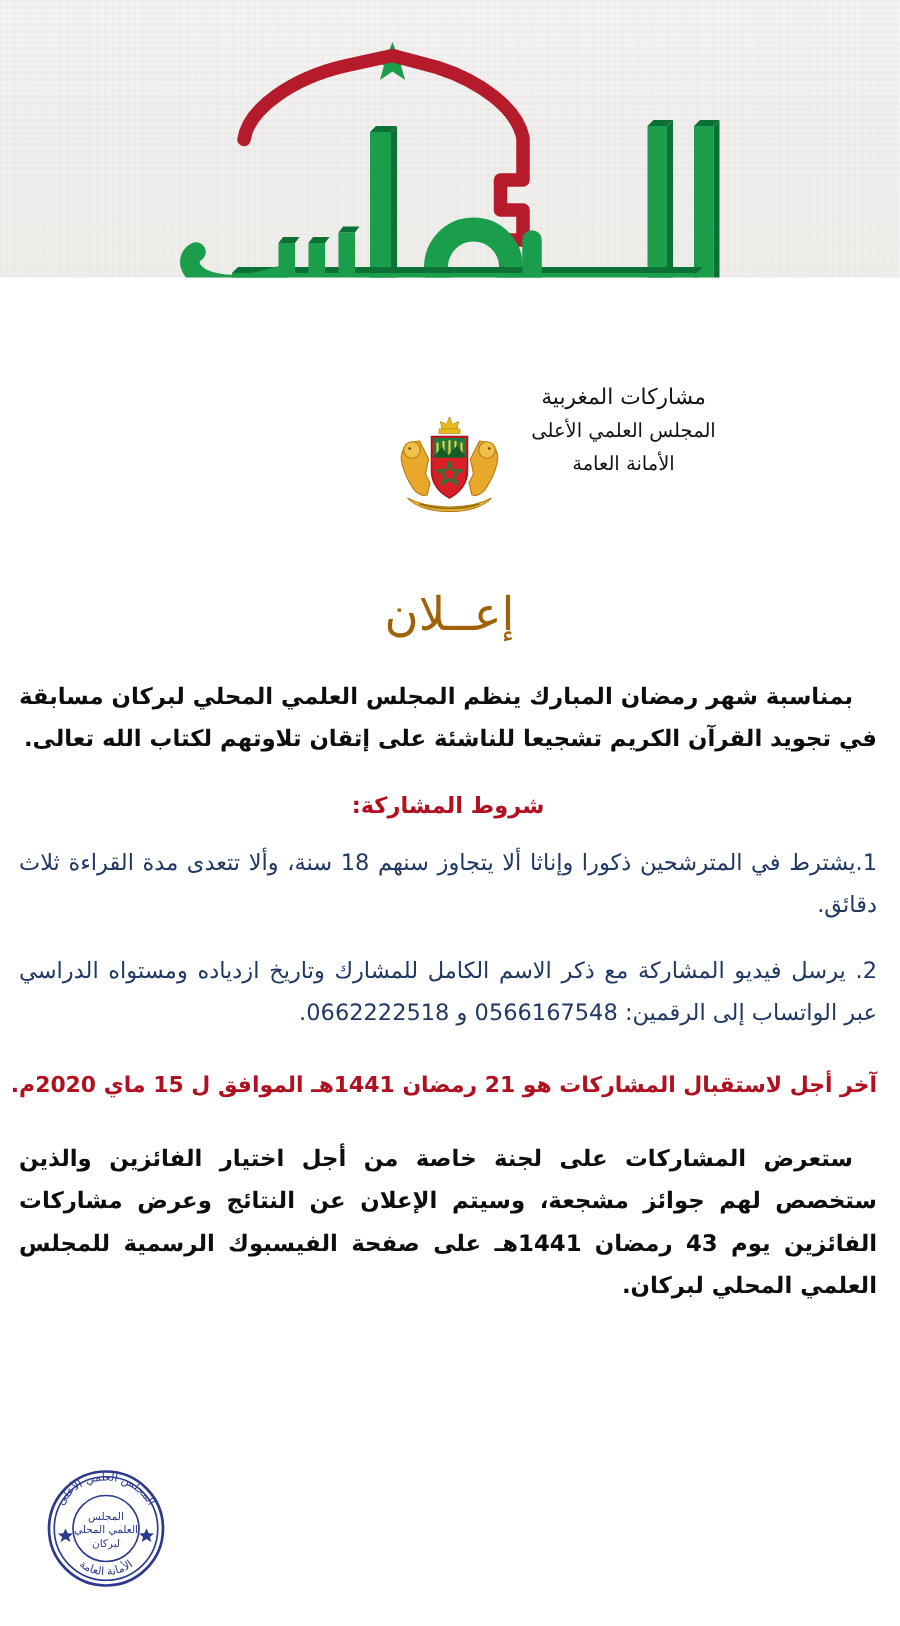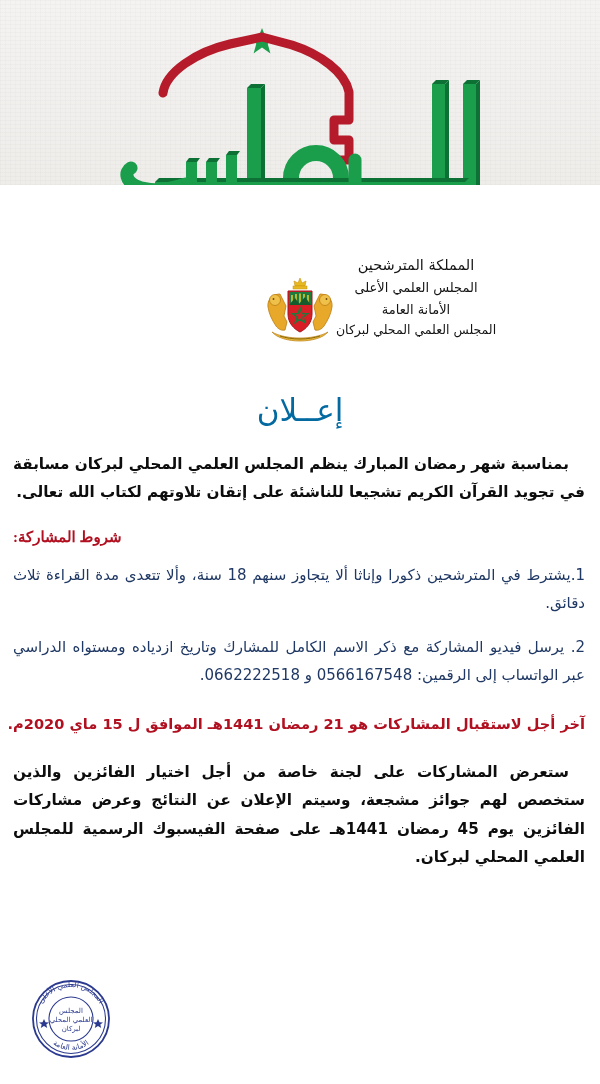--- a/index.html
+++ b/index.html
@@ -62,21 +62,21 @@
   .lh-4 { font-size: 12.5px; }
 
   
   .doc-title {
     position: absolute;
     top: 392px;
     left: 0;
     width: 600px;
     text-align: center;
     font-size: 31px;
-    color: #0369a1;
+    color: #a16207;
     letter-spacing: 0px;
     direction: rtl;
   }
 
   
   .body-area {
     position: absolute;
     top: 450px;
     right: 15px;
     left: 13px;
@@ -92,23 +92,22 @@
     margin: 0;
     direction: rtl;
   }
   .para.indent { text-indent: 16px; }
 
   .section-head {
     font-size: 15px;
     font-weight: bold;
     color: #b01020;
     margin: 22px 0 0 0;
-    text-align: left;
-    direction: rtl;
-    font-family: Liberation Serif, serif;
+    text-align: center;
+    direction: rtl;
   }
 
   .list-item {
     font-size: 15px;
     font-weight: normal;
     color: #1f3864;
     line-height: 1.85;
     margin: 16px 0 0 0;
     text-align: justify;
     text-align-last: right;
@@ -246,40 +245,39 @@
     </g>
 
     <g>
       <path d="M14 58 C28 66, 56 66, 70 58 C60 70, 24 70, 14 58 Z" fill="#e8b93a" stroke="#bb7d12" stroke-width="0.7"></path>
       <path d="M22 62 C34 66, 50 66, 62 62" fill="none" stroke="#8a6b10" stroke-width="1"></path>
     </g>
   </svg>
 </div>
 
 <div class="letterhead-lines">
-  <div class="lh-line lh-1">المملكة المترشحين</div>
+  <div class="lh-line lh-1">مشاركات المغربية</div>
   <div class="lh-line lh-2">المجلس العلمي الأعلى</div>
   <div class="lh-line lh-3">الأمانة العامة</div>
-  <div class="lh-line lh-4">المجلس العلمي المحلي لبركان</div>
 </div>
 
 <div class="doc-title">إعــلان</div>
 
 <div class="body-area">
 
   <p class="para indent">بمناسبة شهر رمضان المبارك ينظم المجلس العلمي المحلي لبركان مسابقة في تجويد القرآن الكريم تشجيعا للناشئة على إتقان تلاوتهم لكتاب الله تعالى.</p>
 
   <p class="section-head">شروط المشاركة:</p>
 
   <p class="list-item">1.يشترط في المترشحين ذكورا وإناثا ألا يتجاوز سنهم 18 سنة، وألا تتعدى مدة القراءة ثلاث دقائق.</p>
   <p class="list-item">2. يرسل فيديو المشاركة مع ذكر الاسم الكامل للمشارك وتاريخ ازدياده ومستواه الدراسي عبر الواتساب إلى الرقمين: 0566167548 و 0662222518.</p>
 
   <p class="highlight-line">آخر أجل لاستقبال المشاركات هو 21 رمضان 1441هـ الموافق ل 15 ماي 2020م.</p>
 
-  <p class="para final indent">ستعرض المشاركات على لجنة خاصة من أجل اختيار الفائزين والذين ستخصص لهم جوائز مشجعة، وسيتم الإعلان عن النتائج وعرض مشاركات الفائزين يوم 45 رمضان 1441هـ على صفحة الفيسبوك الرسمية للمجلس العلمي المحلي لبركان.</p>
+  <p class="para final indent">ستعرض المشاركات على لجنة خاصة من أجل اختيار الفائزين والذين ستخصص لهم جوائز مشجعة، وسيتم الإعلان عن النتائج وعرض مشاركات الفائزين يوم 43 رمضان 1441هـ على صفحة الفيسبوك الرسمية للمجلس العلمي المحلي لبركان.</p>
 
 </div>
 
 <div class="stamp">
   <svg viewBox="0 0 94 90" width="94" height="90" xmlns="http://www.w3.org/2000/svg">
     <defs>
       <path id="arcTop" d="M 14 47 A 33 33 0 0 1 80 47" fill="none"></path>
       <path id="arcBottom" d="M 17 47 A 30 30 0 0 0 77 47" fill="none"></path>
     </defs>
     <g stroke="#2b3a8f" fill="none">

